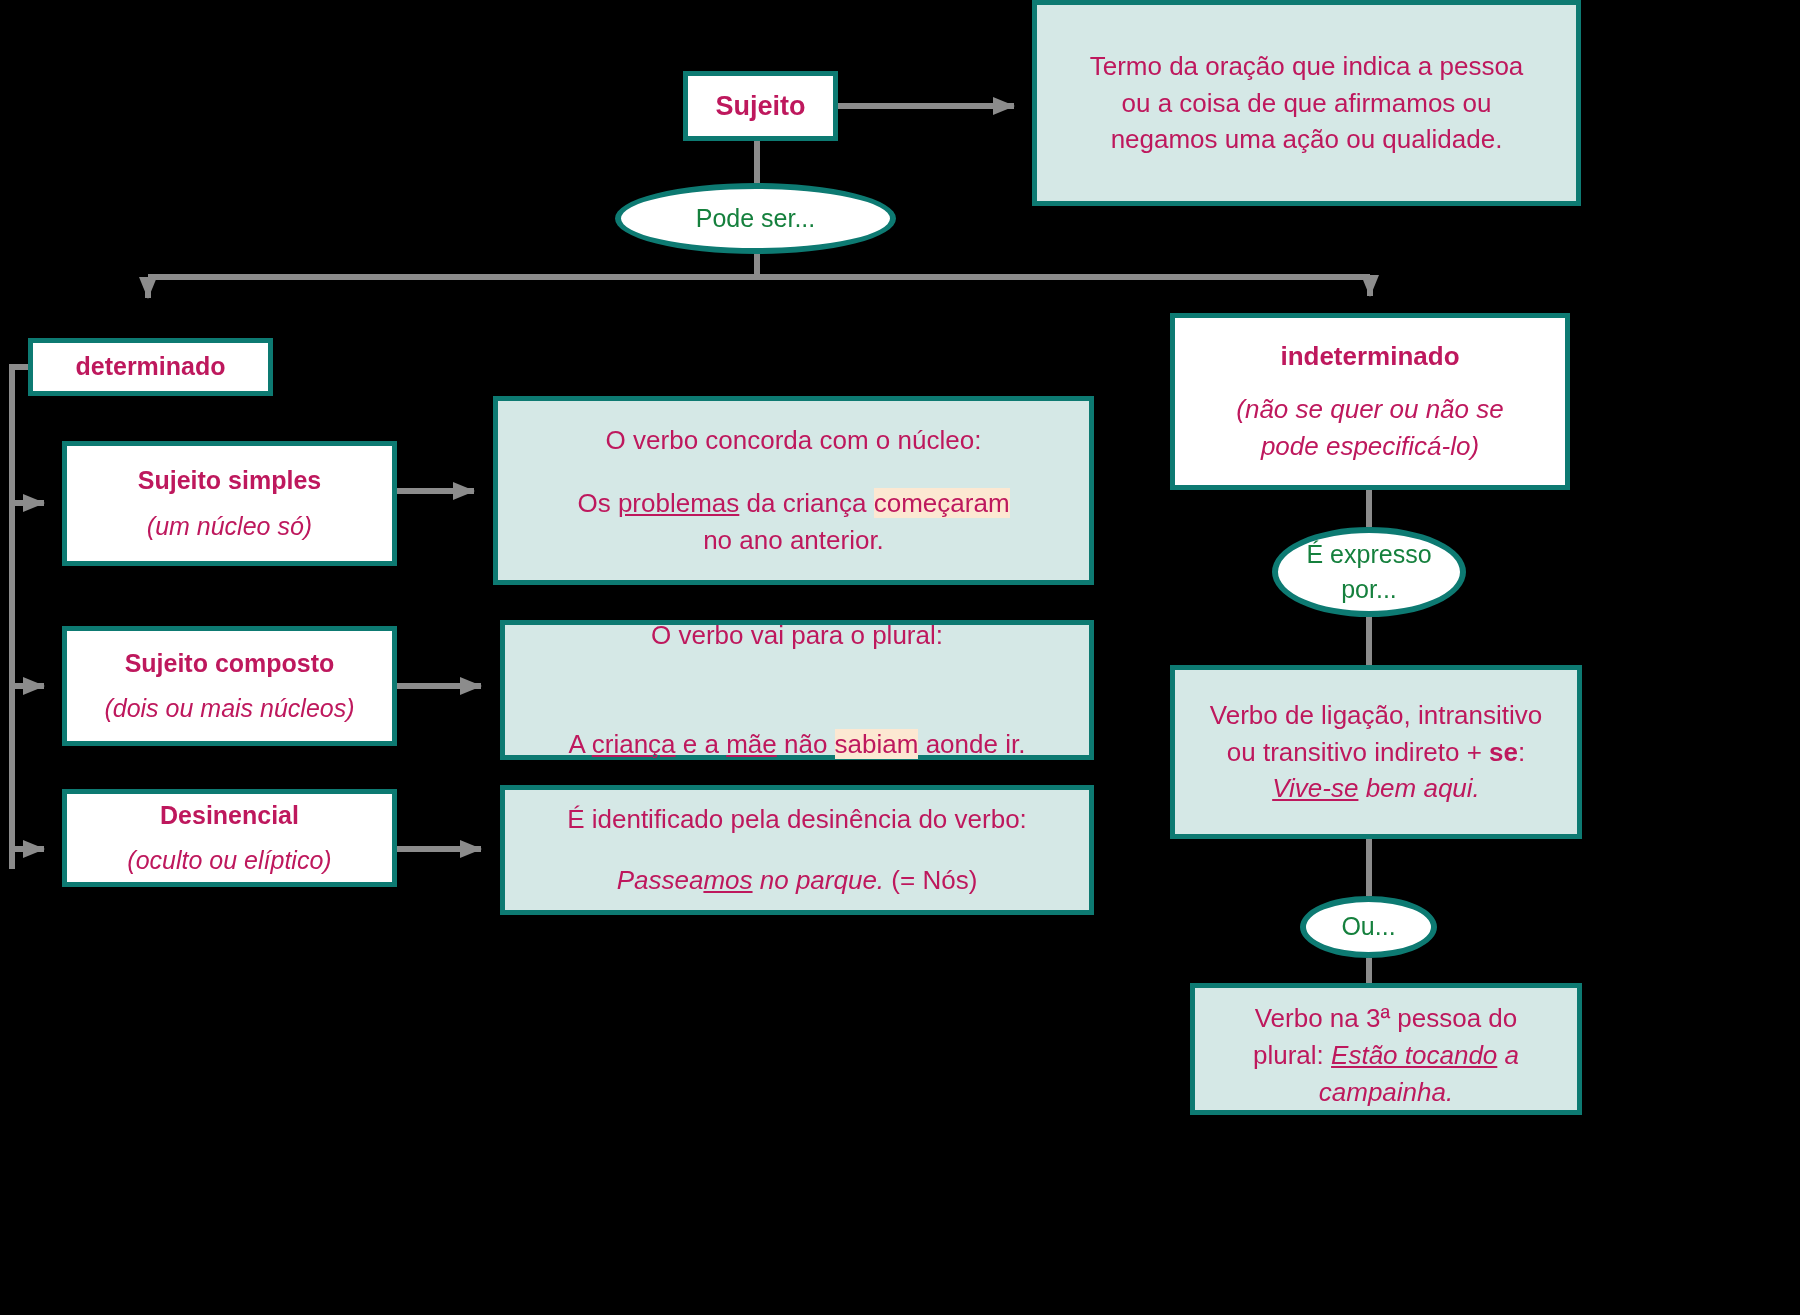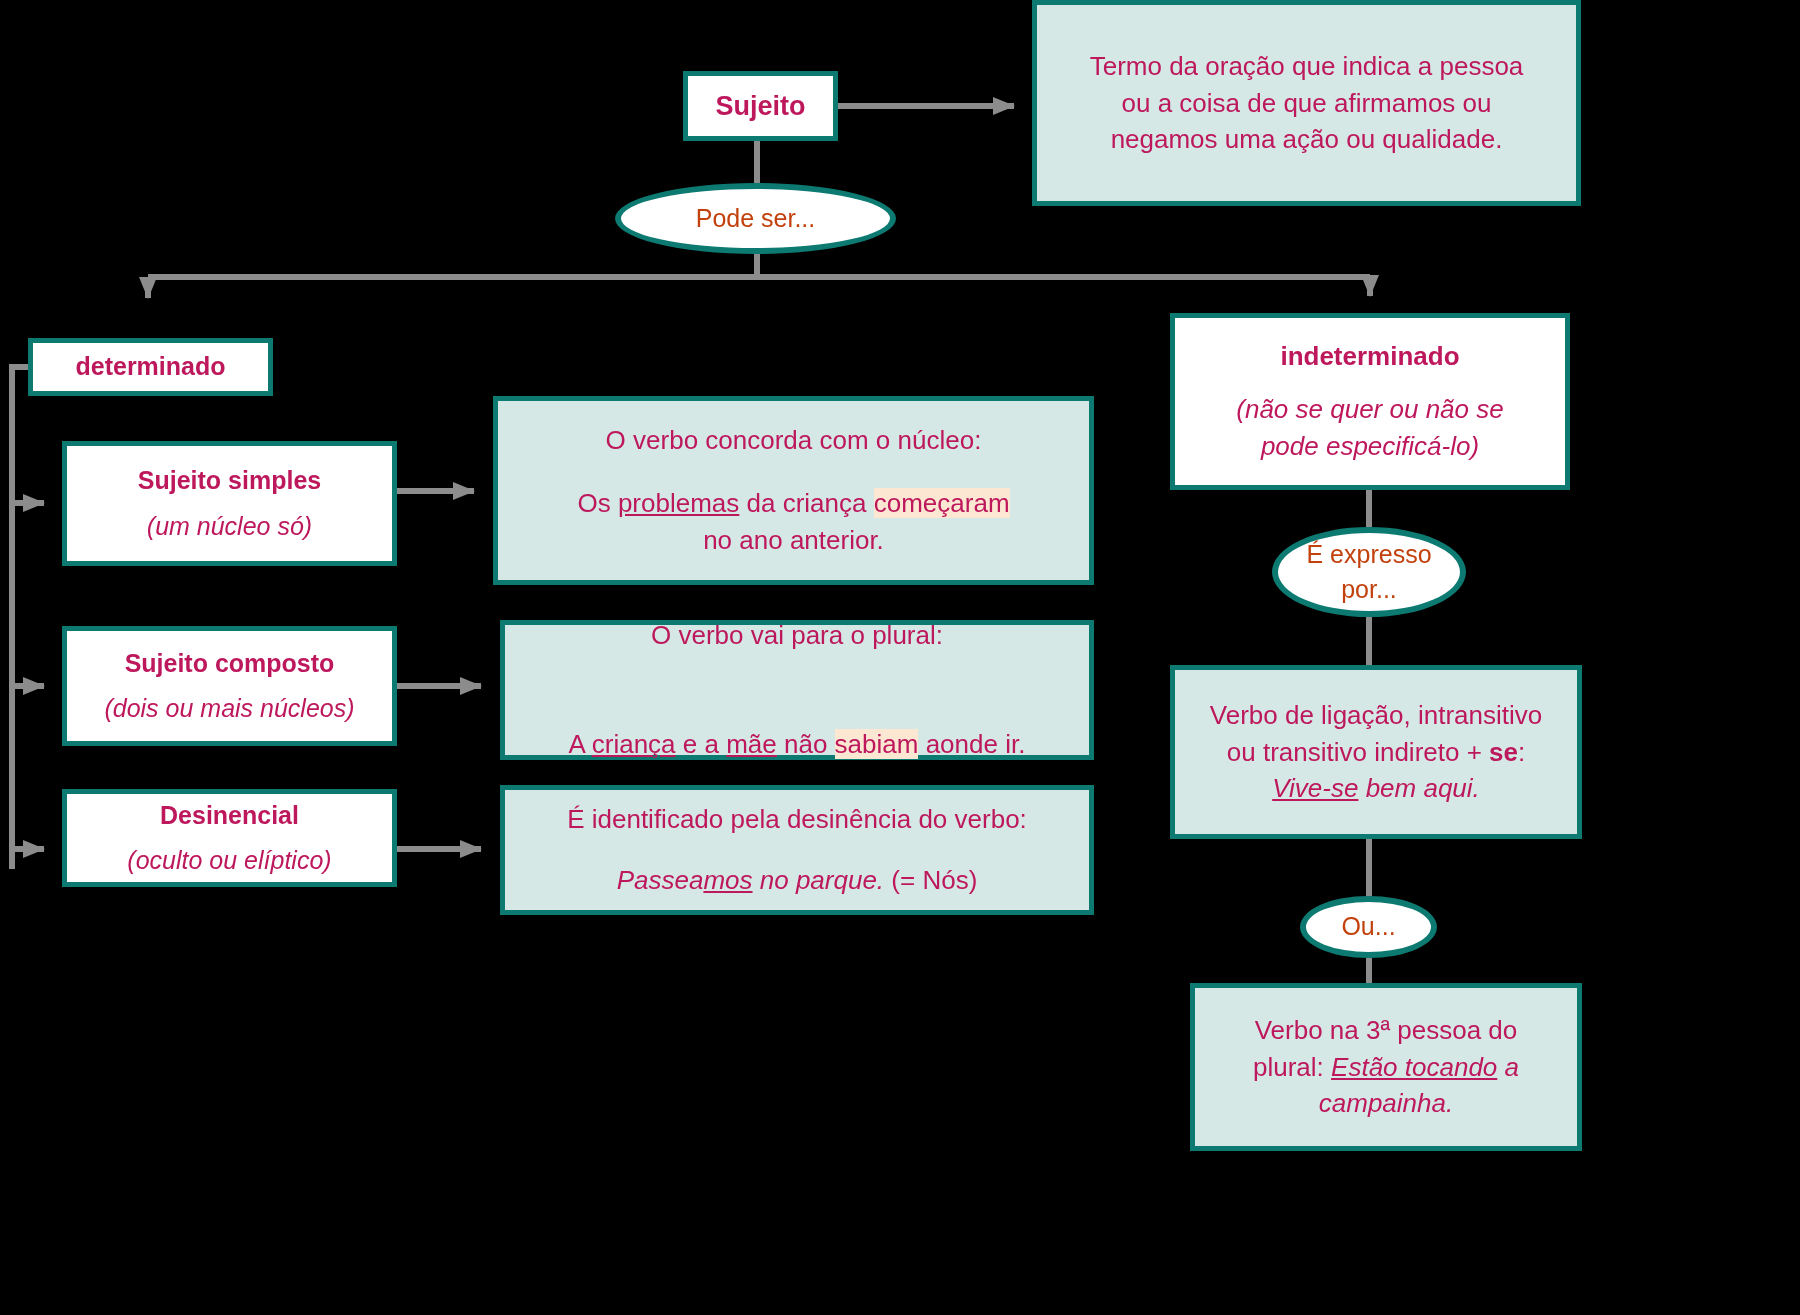--- a/index.html
+++ b/index.html
@@ -13,21 +13,21 @@
         align-items:center;justify-content:center;text-align:center;
         border:5px solid #0d7a72;color:#be185d;}
   .node.white{background:#ffffff;}
   .node.fill{background:#d5e8e6;}
 
   .t-bold{font-weight:bold;}
   .t-ital{font-style:italic;}
 
   .ellipse{position:absolute;box-sizing:border-box;display:flex;flex-direction:column;
            align-items:center;justify-content:center;text-align:center;
-           border:6px solid #0d7a72;background:#fff;border-radius:50%;color:#c2410c;}
+           border:6px solid #0d7a72;background:#fff;border-radius:50%;color:#15803d;}
 
   .line{line-height:1.26;}
   .hl{background:#fce8d2;}
   .u{text-decoration:underline;text-underline-offset:2px;}
 
   
   #sujeito-box{left:683px;top:71px;width:155px;height:70px;font-size:27px;}
   #pode-ser{left:615px;top:183px;width:281px;height:71px;font-size:25px;}
   #desc-box{left:1032px;top:0px;width:549px;height:206px;font-size:26px;padding:0 14px;}
 
@@ -37,21 +37,21 @@
   #desinencial{left:62px;top:789px;width:335px;height:98px;font-size:25px;}
 
   #ex1{left:493px;top:396px;width:601px;height:189px;font-size:26px;}
   #ex2{left:500px;top:620px;width:594px;height:140px;font-size:26px;gap:36px;}
   #ex3{left:500px;top:785px;width:594px;height:130px;font-size:26px;}
 
   #indeterminado{left:1170px;top:313px;width:400px;height:177px;font-size:26px;padding:8px 12px;}
   #e-expresso{left:1272px;top:527px;width:194px;height:90px;font-size:25px;}
   #verbo-lig{left:1170px;top:665px;width:412px;height:174px;font-size:26px;padding:4px 16px;}
   #ou{left:1300px;top:896px;width:137px;height:62px;font-size:25px;}
-  #verbo-3p{left:1190px;top:983px;width:392px;height:168px;font-size:26px;padding:4px 16px;}
+  #verbo-3p{left:1190px;top:983px;width:392px;height:132px;font-size:26px;padding:12px 16px;justify-content:space-between;}
 
   .node .line, .ellipse .line{margin:2px 0;}
   .gap{height:10px;}
 </style>
 </head>
 <body>
 
 <div class="stage">
 
   <svg class="wires" viewBox="0 0 1800 1315">

